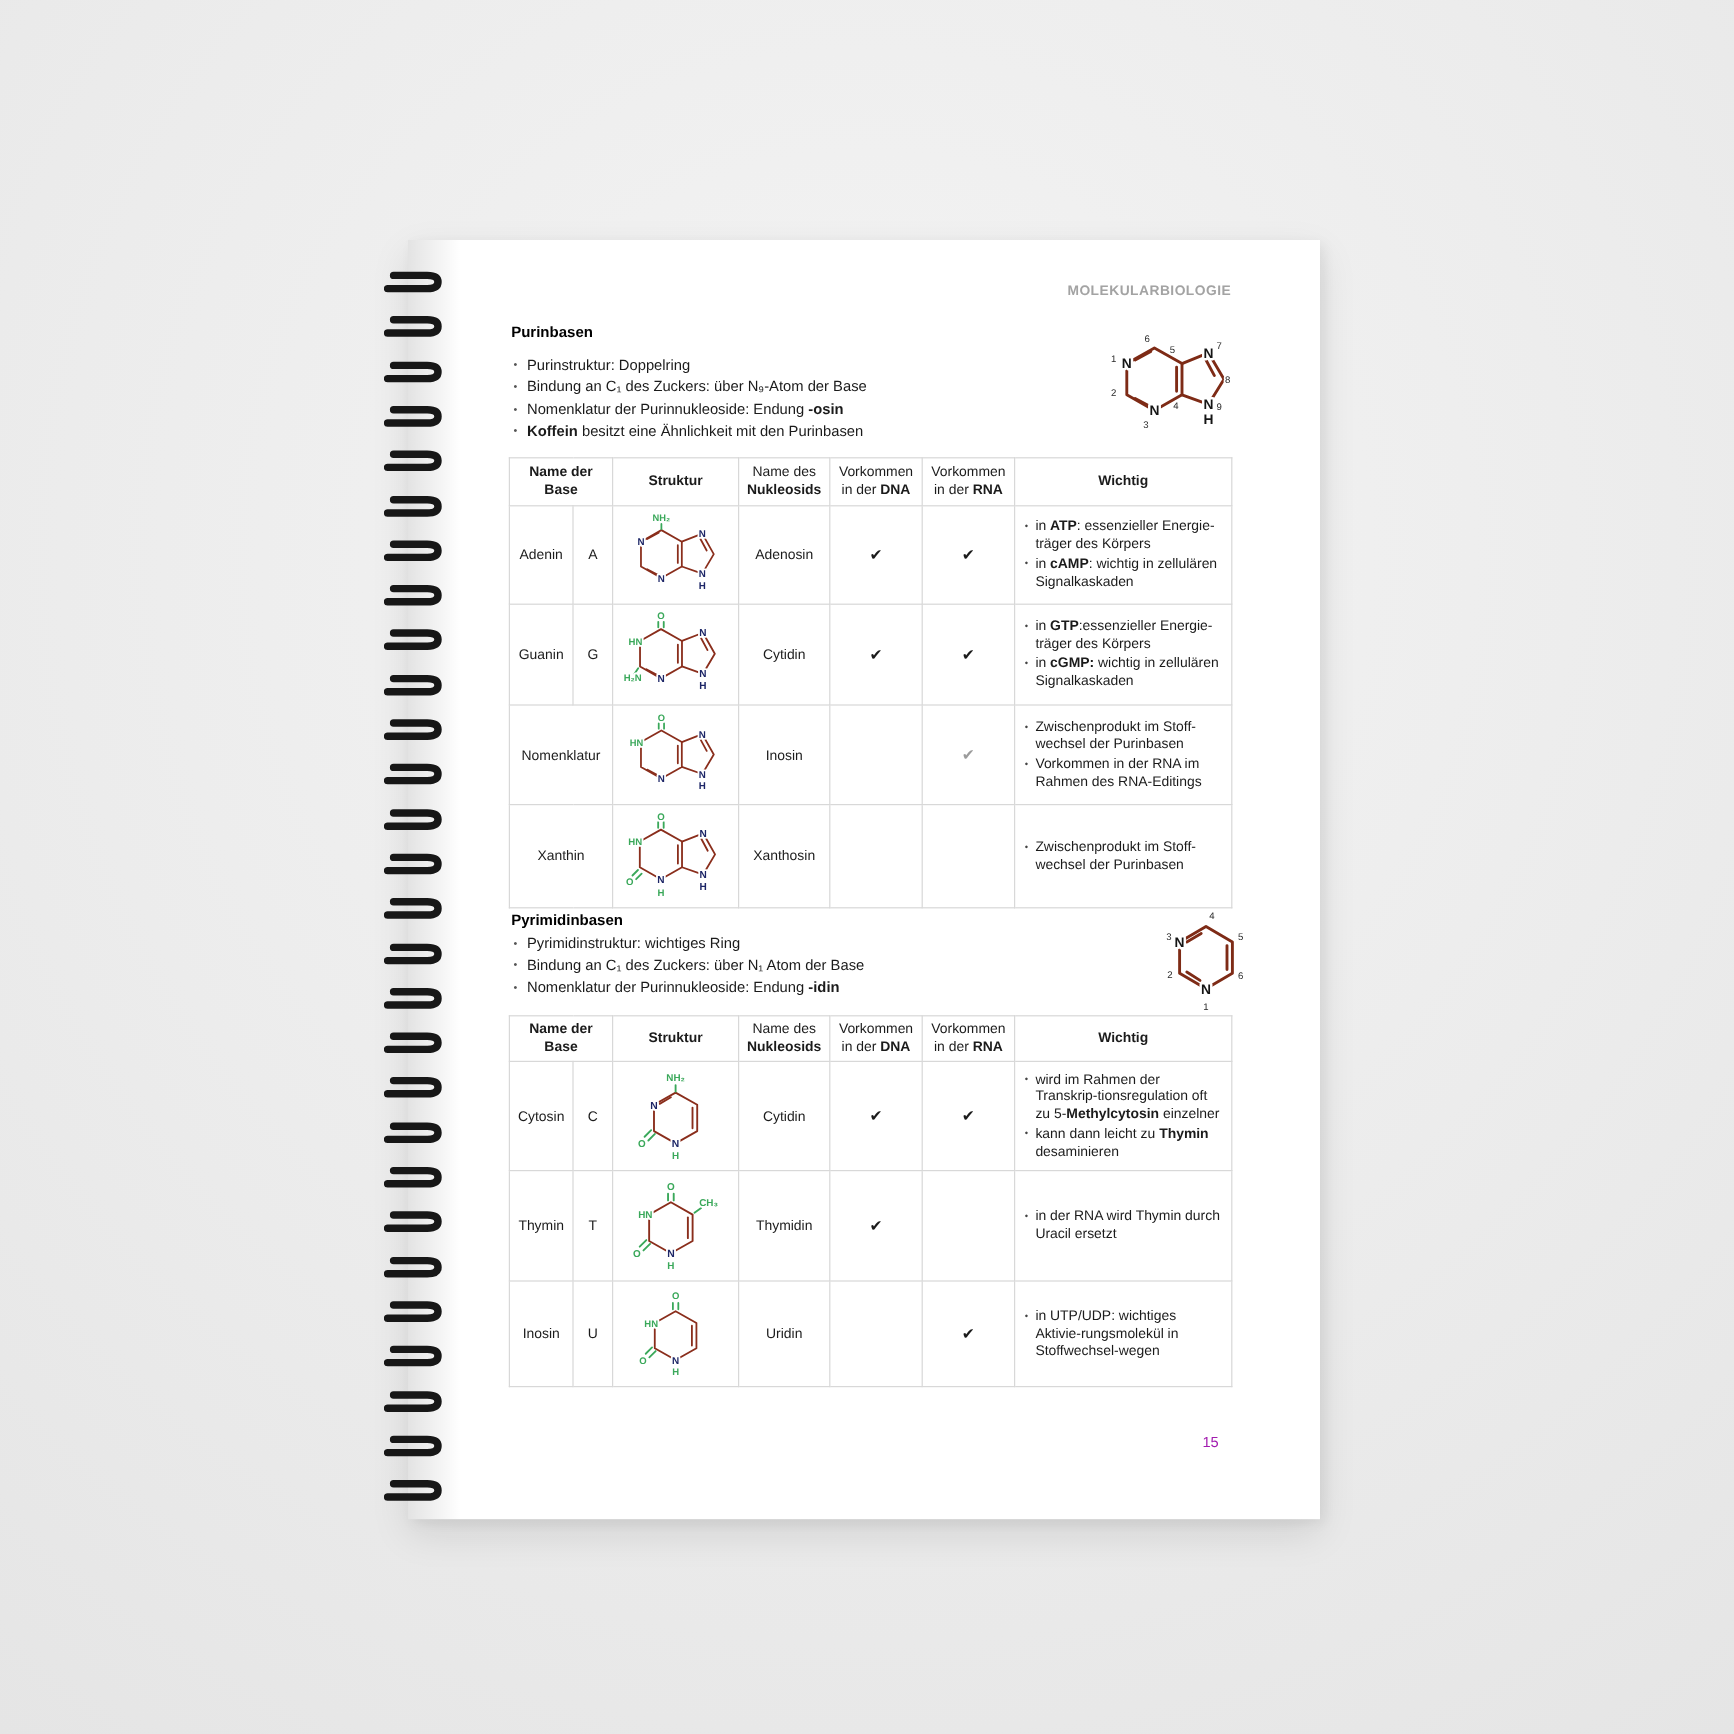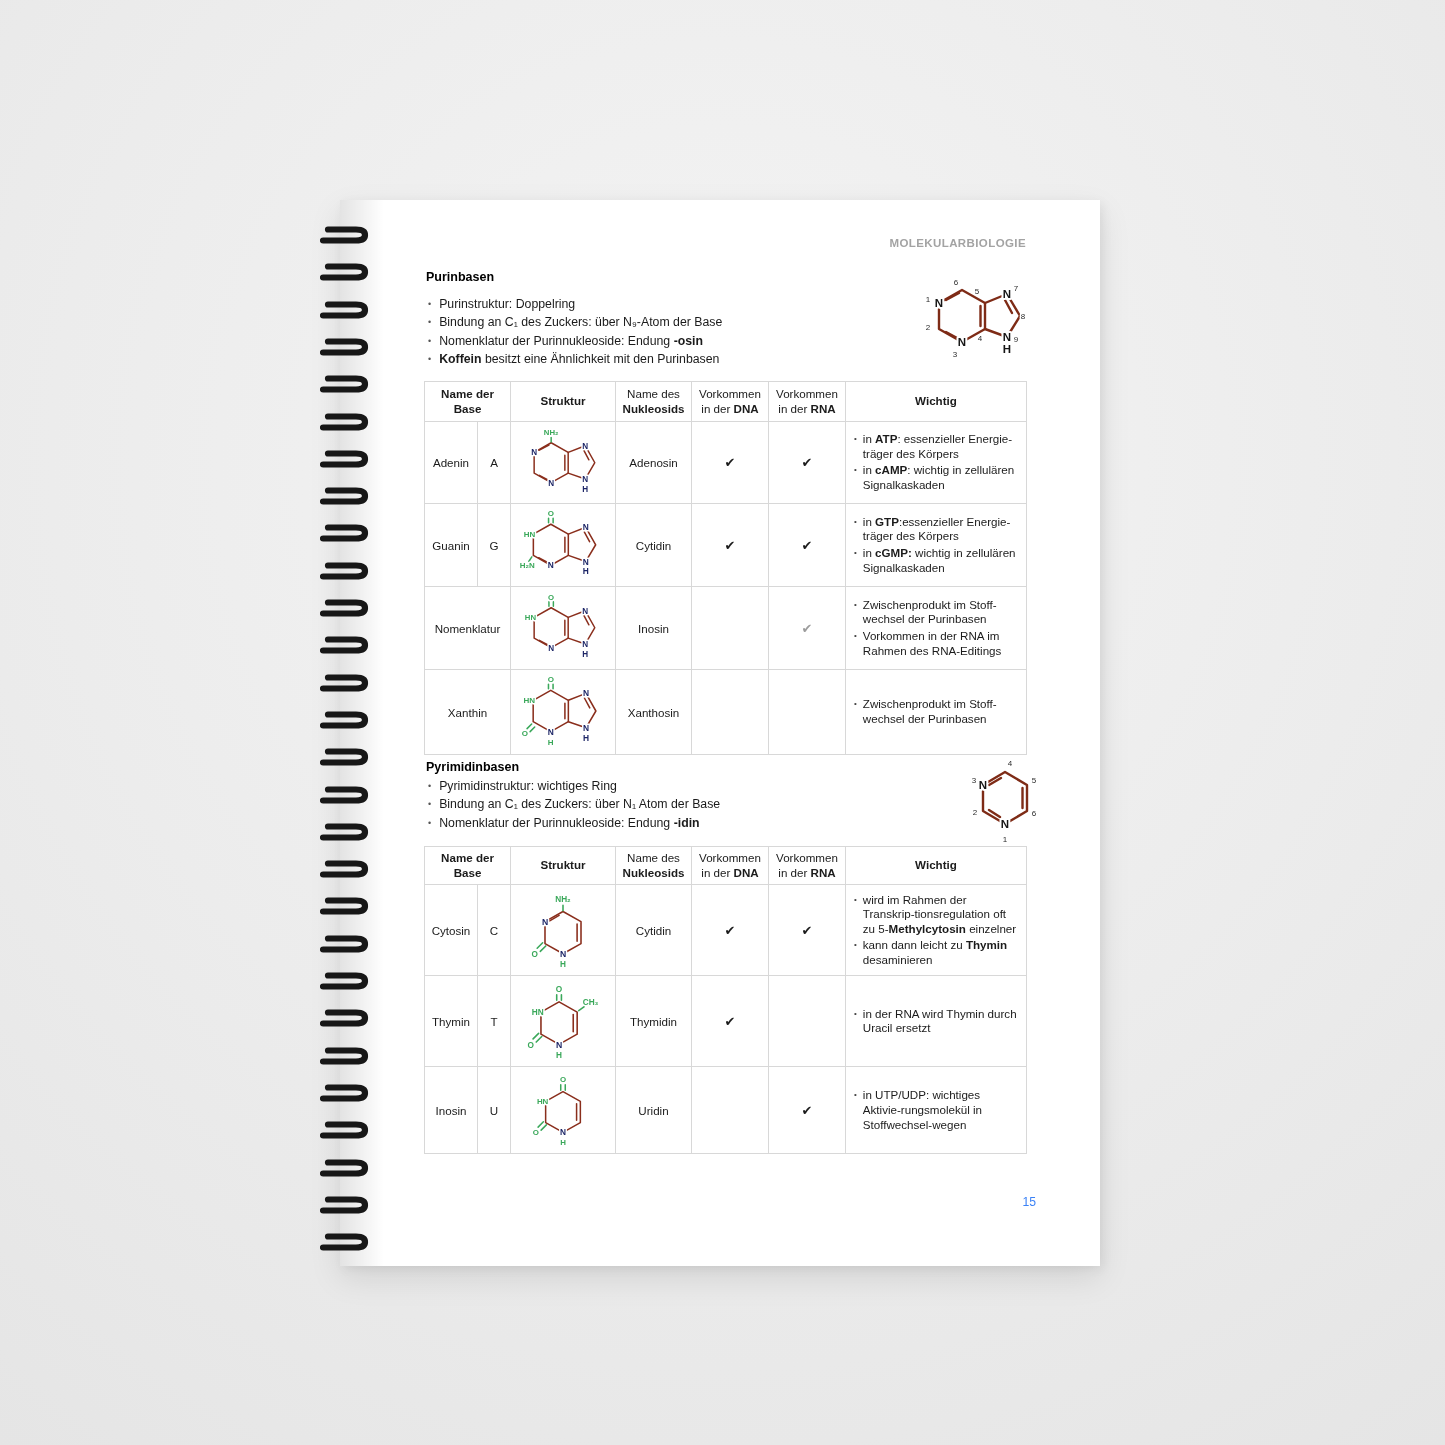--- a/index.html
+++ b/index.html
@@ -51,21 +51,21 @@
   td.check.gray{color:#9c9c9c}
   
   svg text{font-family:"Liberation Sans","DejaVu Sans",sans-serif}
   .ring{fill:none;stroke:#8a2e1c;stroke-width:2;stroke-linejoin:round;stroke-linecap:round}
   .ring2{fill:none;stroke:#7e2b16;stroke-width:2.4;stroke-linejoin:round;stroke-linecap:round}
   .gbond{fill:none;stroke:#3aa85a;stroke-width:2;stroke-linecap:round}
   .n{fill:#1c2566;font-size:11px;font-weight:bold;text-anchor:middle;stroke:#fff;stroke-width:4;paint-order:stroke;stroke-linejoin:round}
   .g{fill:#3aa85a;font-size:10.5px;font-weight:bold;text-anchor:middle;stroke:#fff;stroke-width:4;paint-order:stroke;stroke-linejoin:round}
   .nb{fill:#151515;font-size:11.5px;font-weight:bold;text-anchor:middle;stroke:#fff;stroke-width:4;paint-order:stroke;stroke-linejoin:round}
   .num{fill:#2a2a2a;font-size:8px;text-anchor:middle;stroke:#fff;stroke-width:3;paint-order:stroke}
-  .page-num{position:absolute;left:662px;top:995px;width:34px;text-align:right;font-size:12.2px;color:#3b82f6}
+  .page-num{position:absolute;left:662px;top:995px;width:34px;text-align:left;font-size:12.2px;color:#a21caf}
   b{font-weight:bold}
 </style>
 </head>
 <body>
 
 <div class="spiral" id="spiral">
     <div class="coil" style="top: 0px;"><svg width="52" height="22" viewBox="0 0 52 22">
         <path d="M8,5.5 H36 Q45,5.5 45,11 Q45,16.5 36,16.5 H3" fill="none" stroke="#171717" stroke-width="6.2" stroke-linecap="round"></path>
       </svg></div>
     <div class="coil" style="top: 37.3px;"><svg width="52" height="22" viewBox="0 0 52 22">

